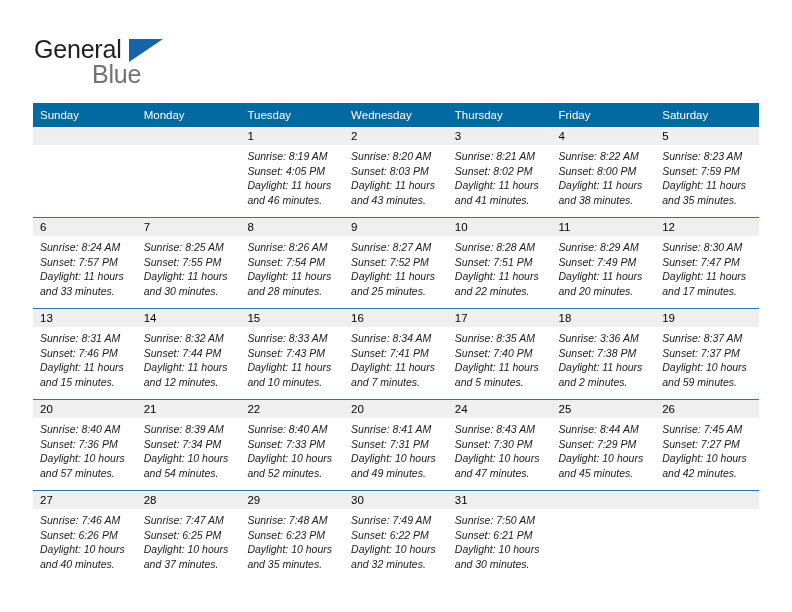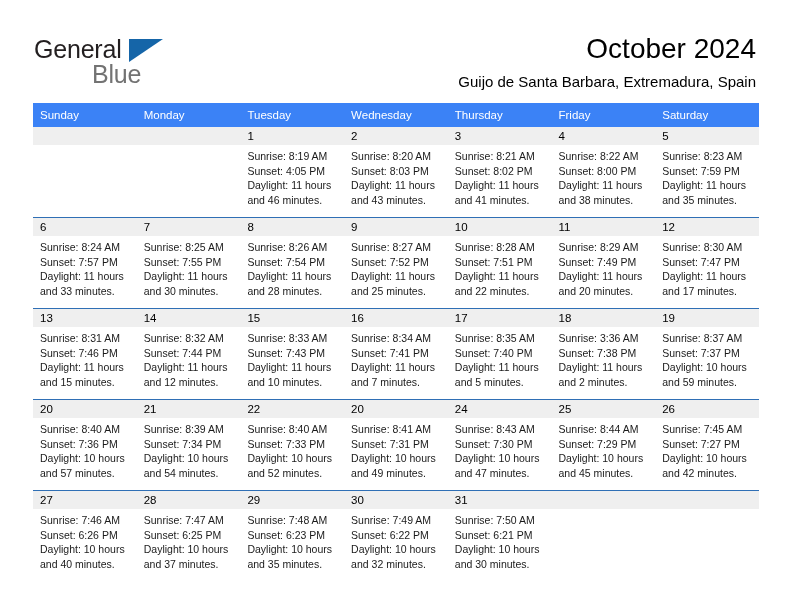--- a/index.html
+++ b/index.html
@@ -86,21 +86,21 @@
   
   .calendar {
     position: absolute;
     left: 33px;
     top: 103px;
     width: 726px;
     border-collapse: collapse;
     table-layout: fixed;
   }
   .calendar th {
-    background: #3b82f6;
+    background: #0369a1;
     color: #ffffff;
     font-weight: normal;
     font-size: 11.5px;
     line-height: 14px;
     text-align: left;
     padding: 5px 0 5px 7px;
     height: 21px;
     box-sizing: border-box;
   }
   .calendar td {
@@ -117,20 +117,21 @@
     background: #efefef;
     height: 18px;
     padding: 2px 0 1px 7px;
     box-sizing: border-box;
     font-size: 11.5px;
     line-height: 15px;
     color: #000000;
   }
   .cell-body {
     padding: 4px 6px 0 7px;
+    font-style: italic;
   }
   .info-line {
     font-size: 10.5px;
     line-height: 14.6px;
     color: #1a1a1a;
     white-space: nowrap;
   }
   td.empty .daynum-band {
     background: #efefef;
   }
@@ -141,24 +142,20 @@
 <div class="page">
 
   <div class="header">
 
     <div class="logo">
       <span class="logo-general">General</span>
       <span class="logo-tri"></span>
       <span class="logo-blue">Blue</span>
     </div>
 
-    <div class="title-wrap">
-      <h1 class="cal-title">October 2024</h1>
-      <div class="cal-subtitle">Guijo de Santa Barbara, Extremadura, Spain</div>
-    </div>
 
   </div>
 
   <table class="calendar">
     <thead>
       <tr>
         <th>Sunday</th>
         <th>Monday</th>
         <th>Tuesday</th>
         <th>Wednesday</th>

